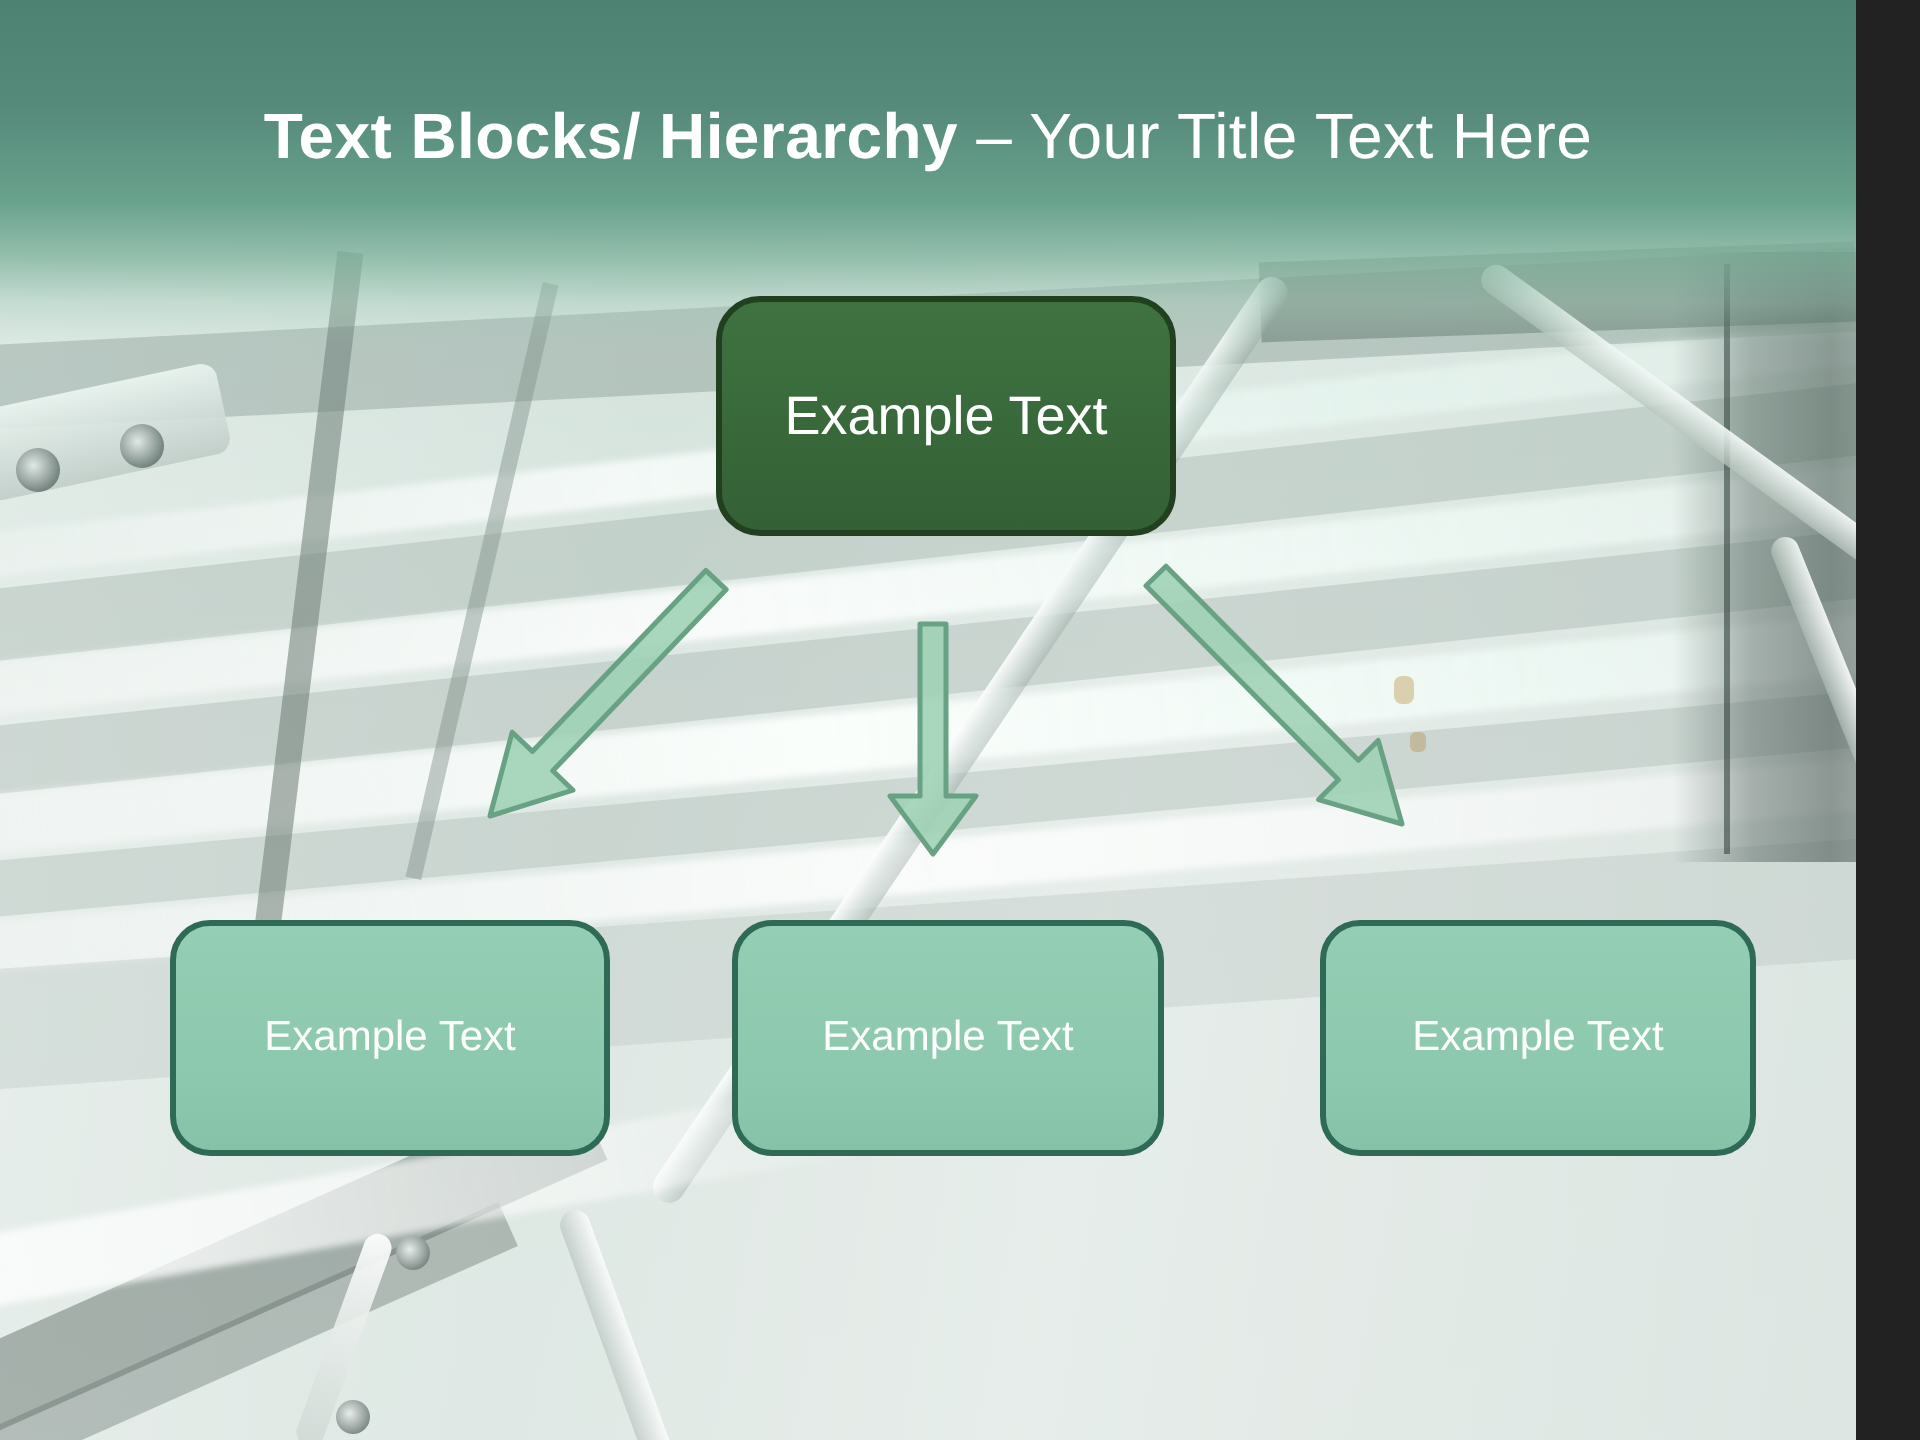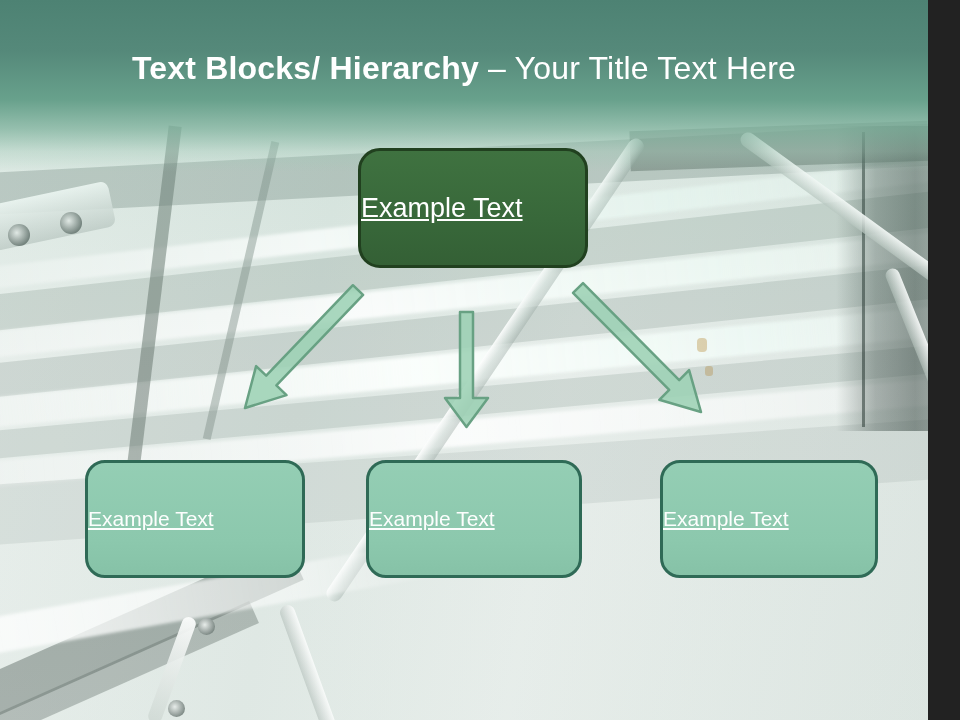--- a/index.html
+++ b/index.html
@@ -56,22 +56,22 @@
   
   .header-fade{position:absolute;top:0;left:0;right:0;height:172px;
     background:linear-gradient(180deg,#4d8273 0%,#55897a 30%,#68a18c 58%,rgba(127,178,157,.75) 75%,rgba(160,200,182,.38) 88%,rgba(190,220,205,0) 100%);}
   .title{position:absolute;top:50px;left:0;right:0;margin:0;text-align:center;
     font-size:32px;color:#ffffff;font-weight:400;letter-spacing:.2px;}
   .title .t-bold{font-weight:700;}
   
   .arrows{position:absolute;left:0;top:0;width:960px;height:720px;}
   .arrows polygon{stroke:#68a183;stroke-width:2.5;fill-opacity:.88;stroke-linejoin:round;}
   
-  .box{position:absolute;display:flex;align-items:center;
-    text-align:center;color:#ffffff;box-sizing:border-box;text-decoration:underline;}
+  .box{position:absolute;display:flex;align-items:center;justify-content:center;
+    text-align:center;color:#ffffff;box-sizing:border-box;}
   .root{left:358px;top:148px;width:230px;height:120px;border-radius:22px;
     border:3px solid #21401f;font-size:27px;
     background:linear-gradient(180deg,#3f7240,#38683a 60%,#346035);}
   .child{top:460px;height:118px;border-radius:20px;border:3px solid #2f6a56;
     font-size:21px;color:#fcfefd;
     background:linear-gradient(180deg,#94ceb4,#8cc8ad 70%,#86c2a7);}
   .c1{left:85px;width:220px;}
   .c2{left:366px;width:216px;}
   .c3{left:660px;width:218px;}
 </style>

